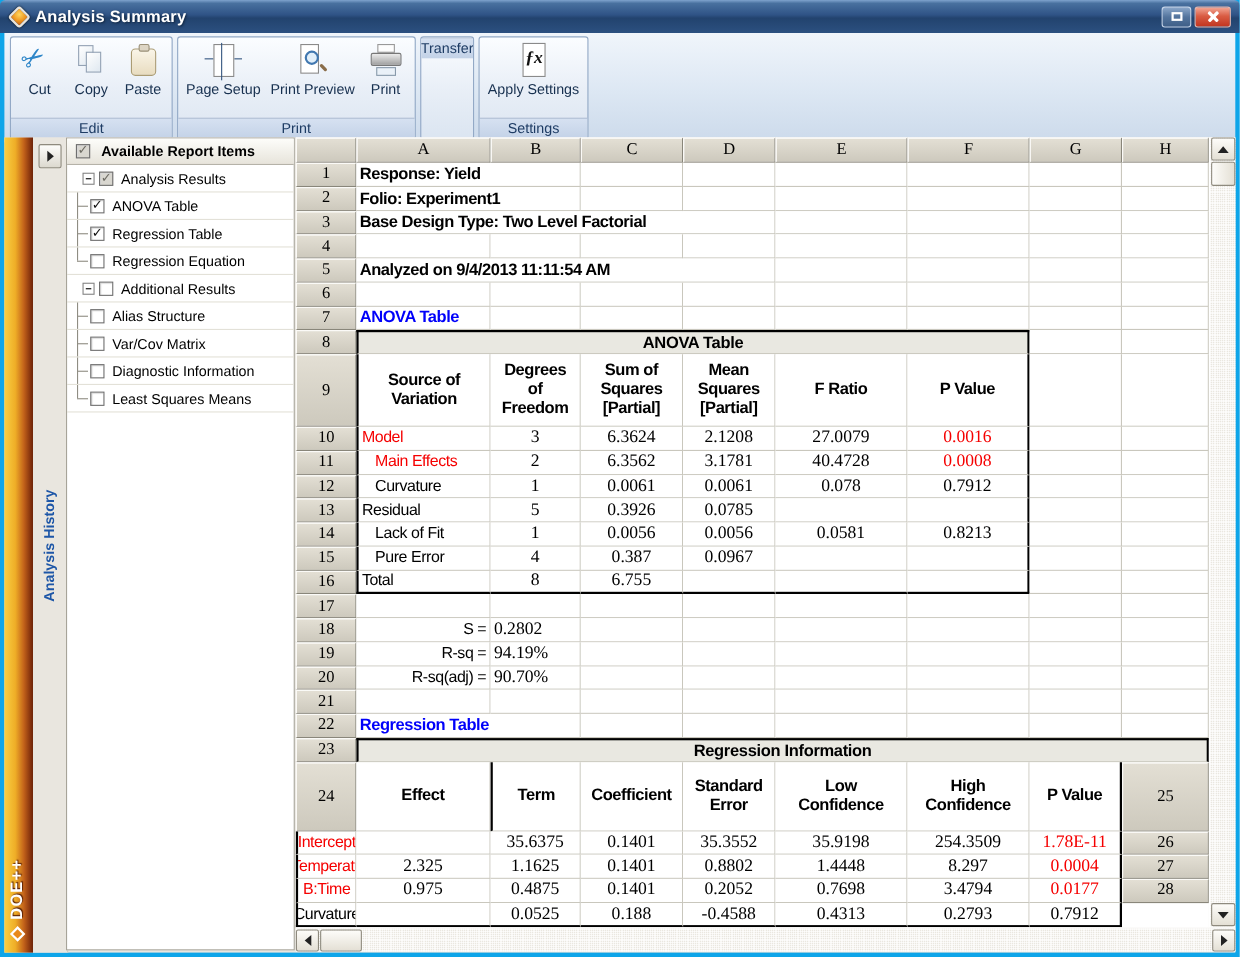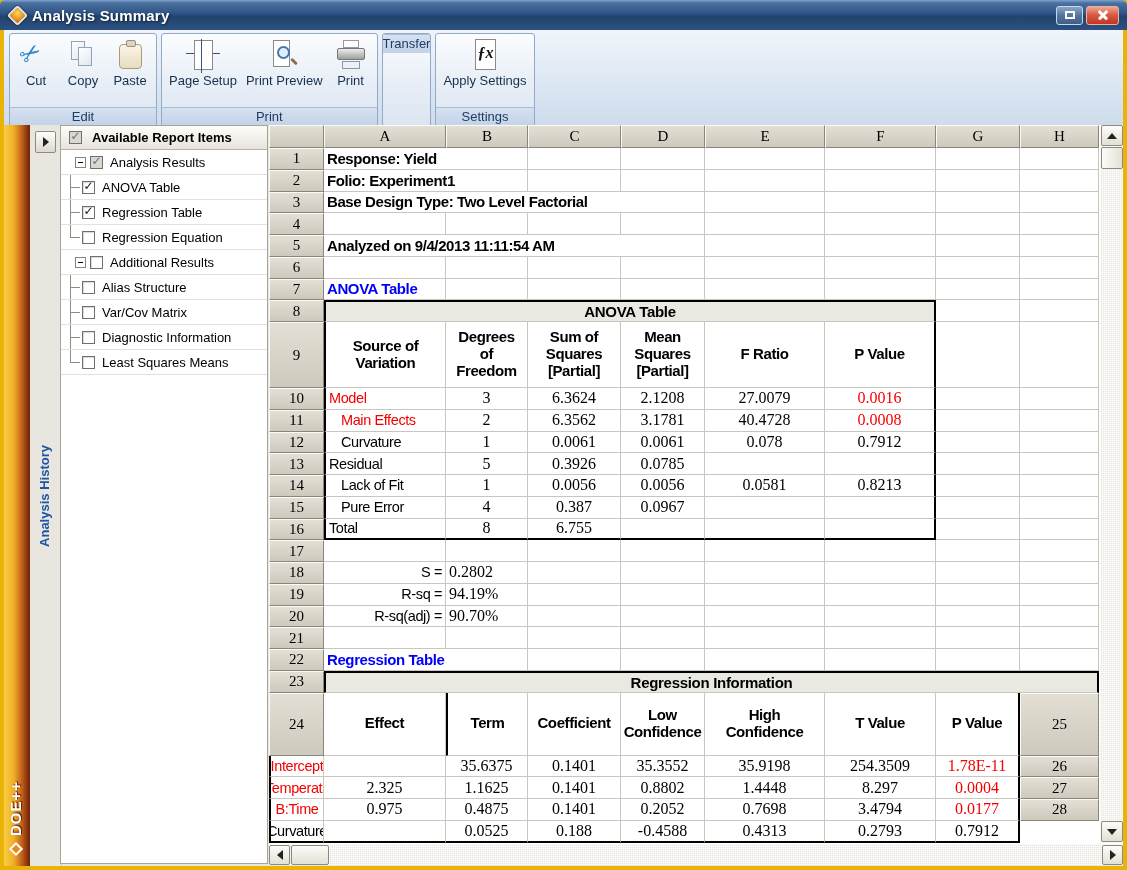--- a/index.html
+++ b/index.html
@@ -1,17 +1,17 @@
 <!DOCTYPE html>
 <html><head>
 <meta charset="utf-8">
 <style>
   * { margin:0; padding:0; box-sizing:border-box; }
   html,body { width:1127px; height:870px; font-family:"Liberation Sans",sans-serif; }
-  .window { position:absolute; inset:0; background:#eab308; overflow:hidden; }
+  .window { position:absolute; inset:0; background:#0ea5e9; overflow:hidden; }
 
   
   .titlebar { position:absolute; left:0; top:0; width:1127px; height:30px;
     background:linear-gradient(180deg,#7fa3cd 0%,#49719f 10%,#2f5386 45%,#22436e 55%,#2c5080 100%);
     border-radius:5px 5px 0 0; display:flex; align-items:center; padding:0 8px; }
   .app-icon { width:15px; height:15px; margin:0 7px 0 2px; transform:rotate(45deg);
     background:radial-gradient(circle at 35% 35%,#ffd65e,#ef9a23 55%,#c05a12);
     border:2px solid #e9e4da; border-radius:3px; box-shadow:0 0 2px #000; }
   .title-text { color:#fff; font-size:15px; font-weight:bold; text-shadow:1px 1px 2px #10243d; letter-spacing:.2px; }
   .win-btns { margin-left:auto; display:flex; gap:3px; }
@@ -512,25 +512,26 @@
           <div class="cell"></div>
           <div class="cell"></div>
           <div class="cell"></div>
           <div class="cell"></div>
           <div class="rowhdr">23</div>
           <div class="cell ttl bt bl br" style="grid-column: span 8;">Regression Information</div>
           <div class="rowhdr">24</div>
           <div class="cell th">Effect</div>
           <div class="cell th bl">Term</div>
           <div class="cell th">Coefficient</div>
+          <div class="cell th">Standard
+Error</div>
           <div class="cell th">Low
 Confidence</div>
           <div class="cell th">High
 Confidence</div>
-          <div class="cell th">T Value</div>
           <div class="cell th br">P Value</div>
           <div class="rowhdr">25</div>
           <div class="cell sans red bl">Intercept</div>
           <div class="cell"></div>
           <div class="cell">35.6375</div>
           <div class="cell">0.1401</div>
           <div class="cell">35.3552</div>
           <div class="cell">35.9198</div>
           <div class="cell">254.3509</div>
           <div class="cell red br">1.78E-11</div>

